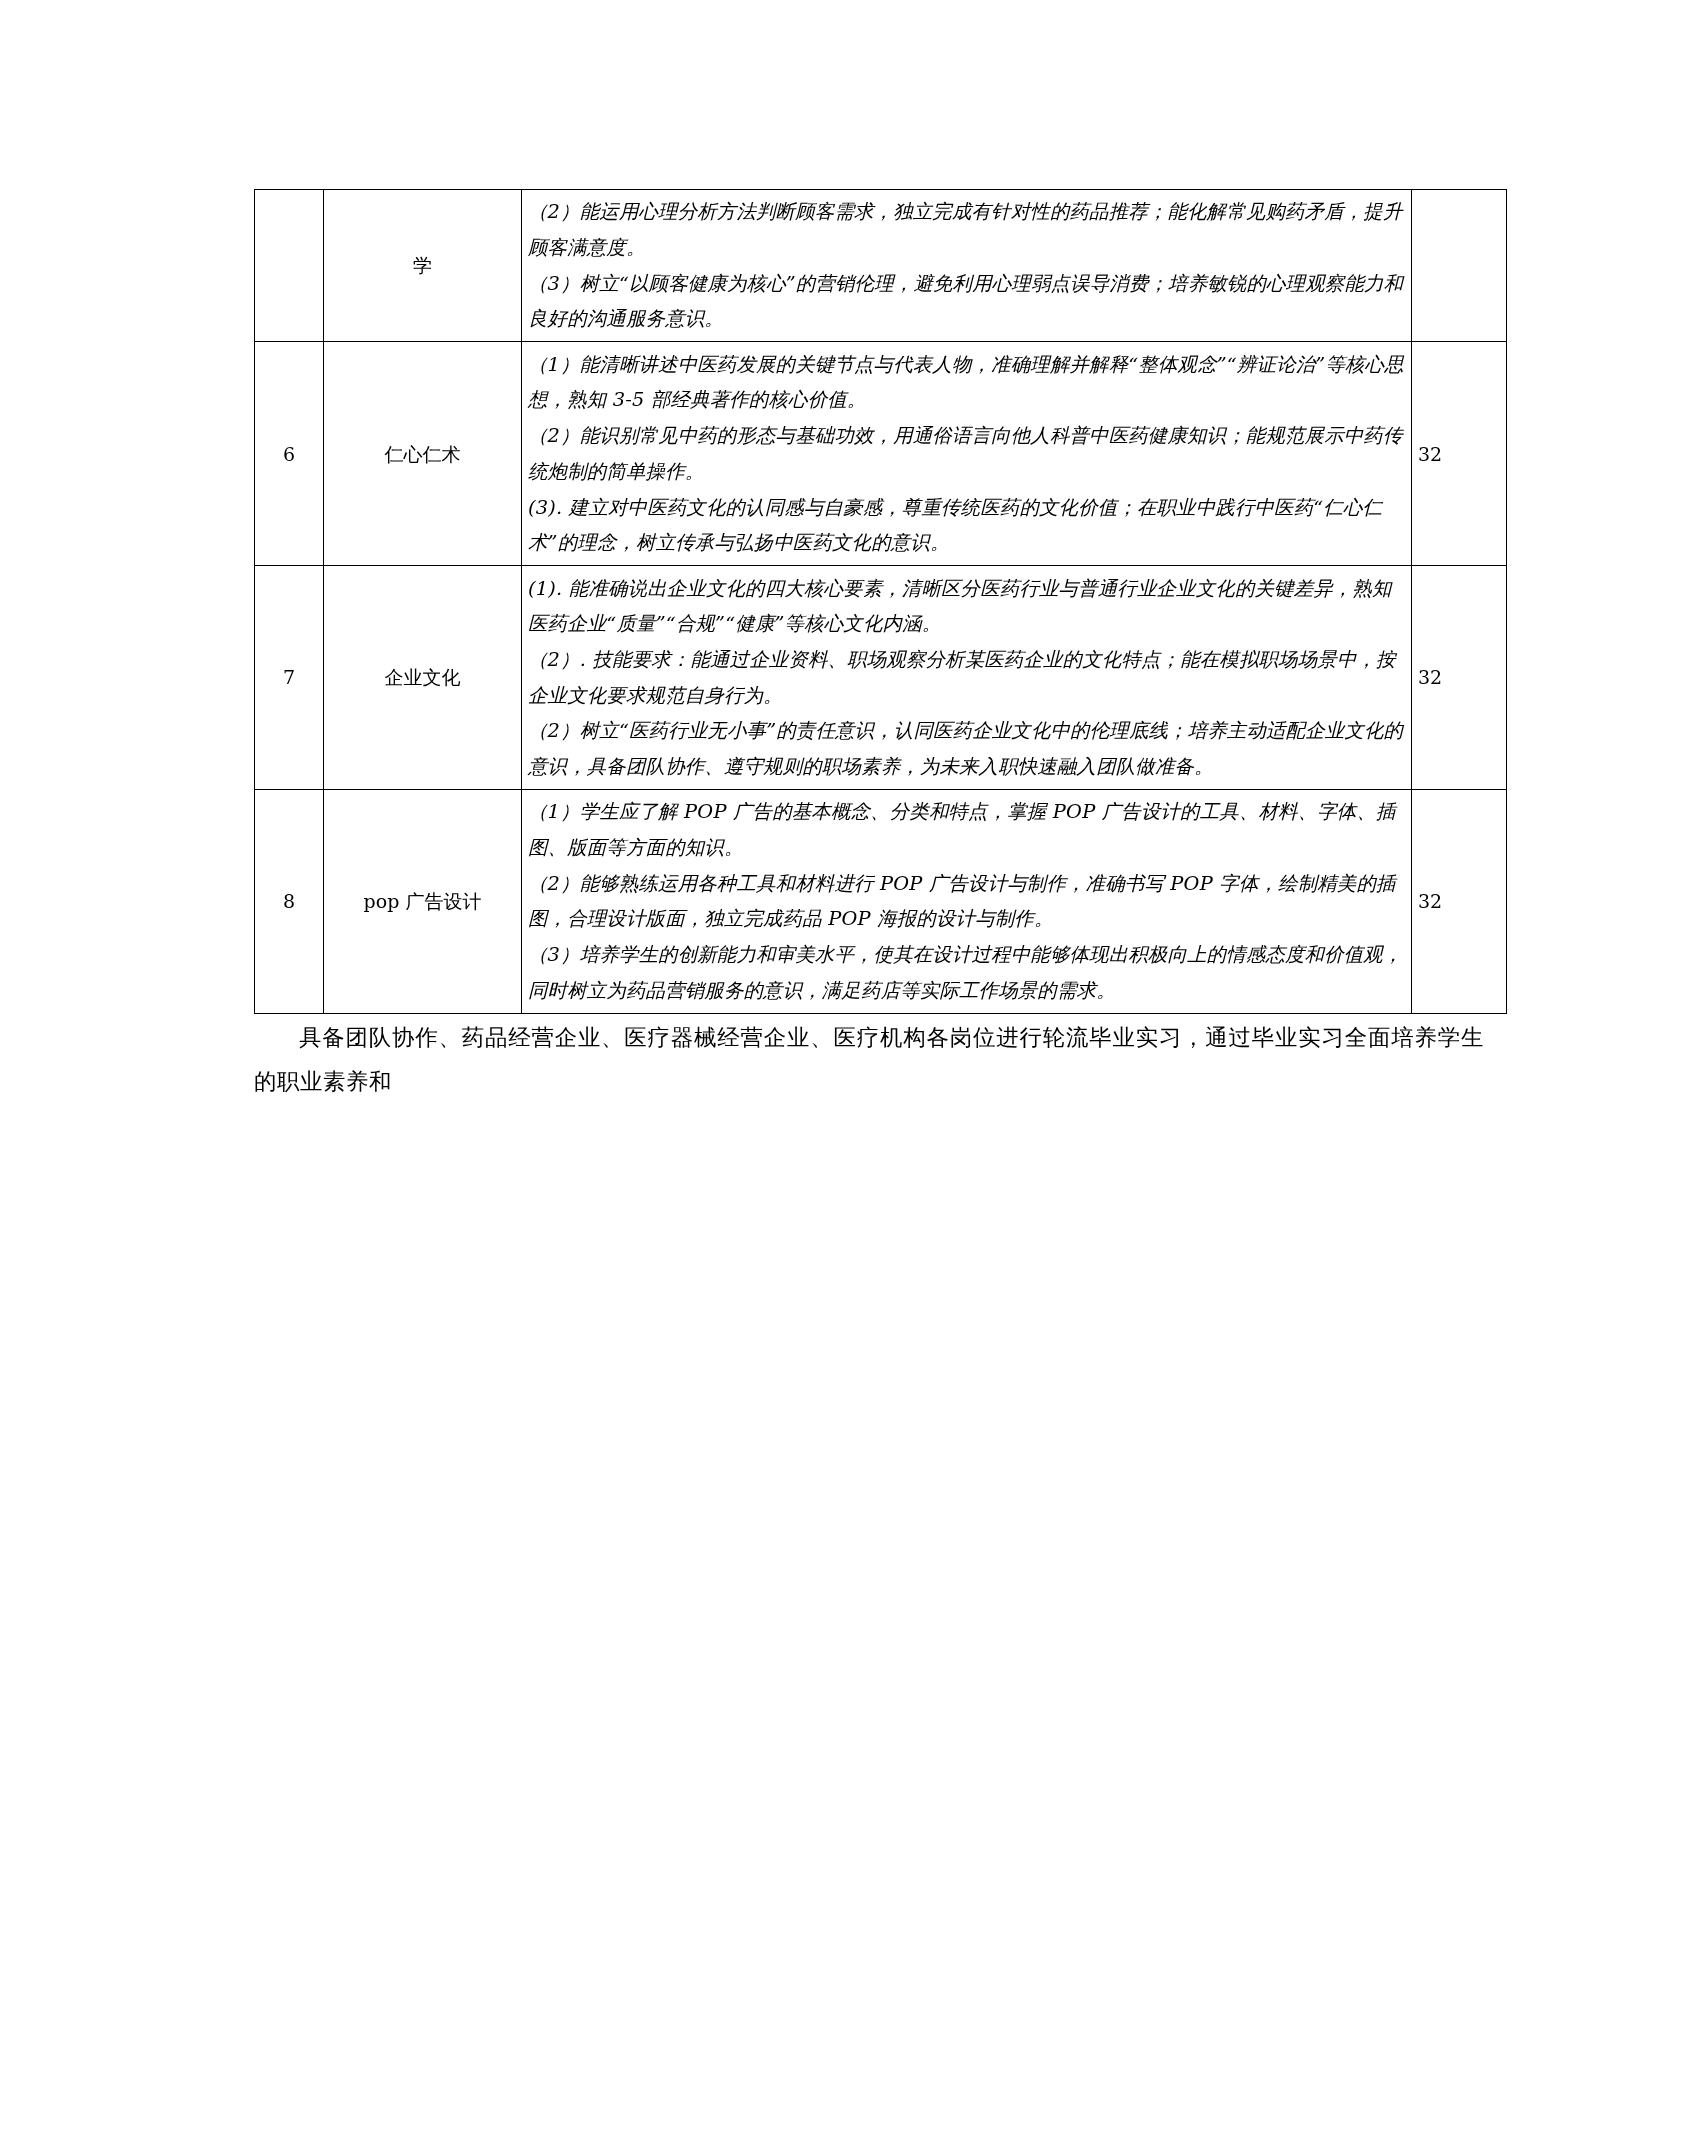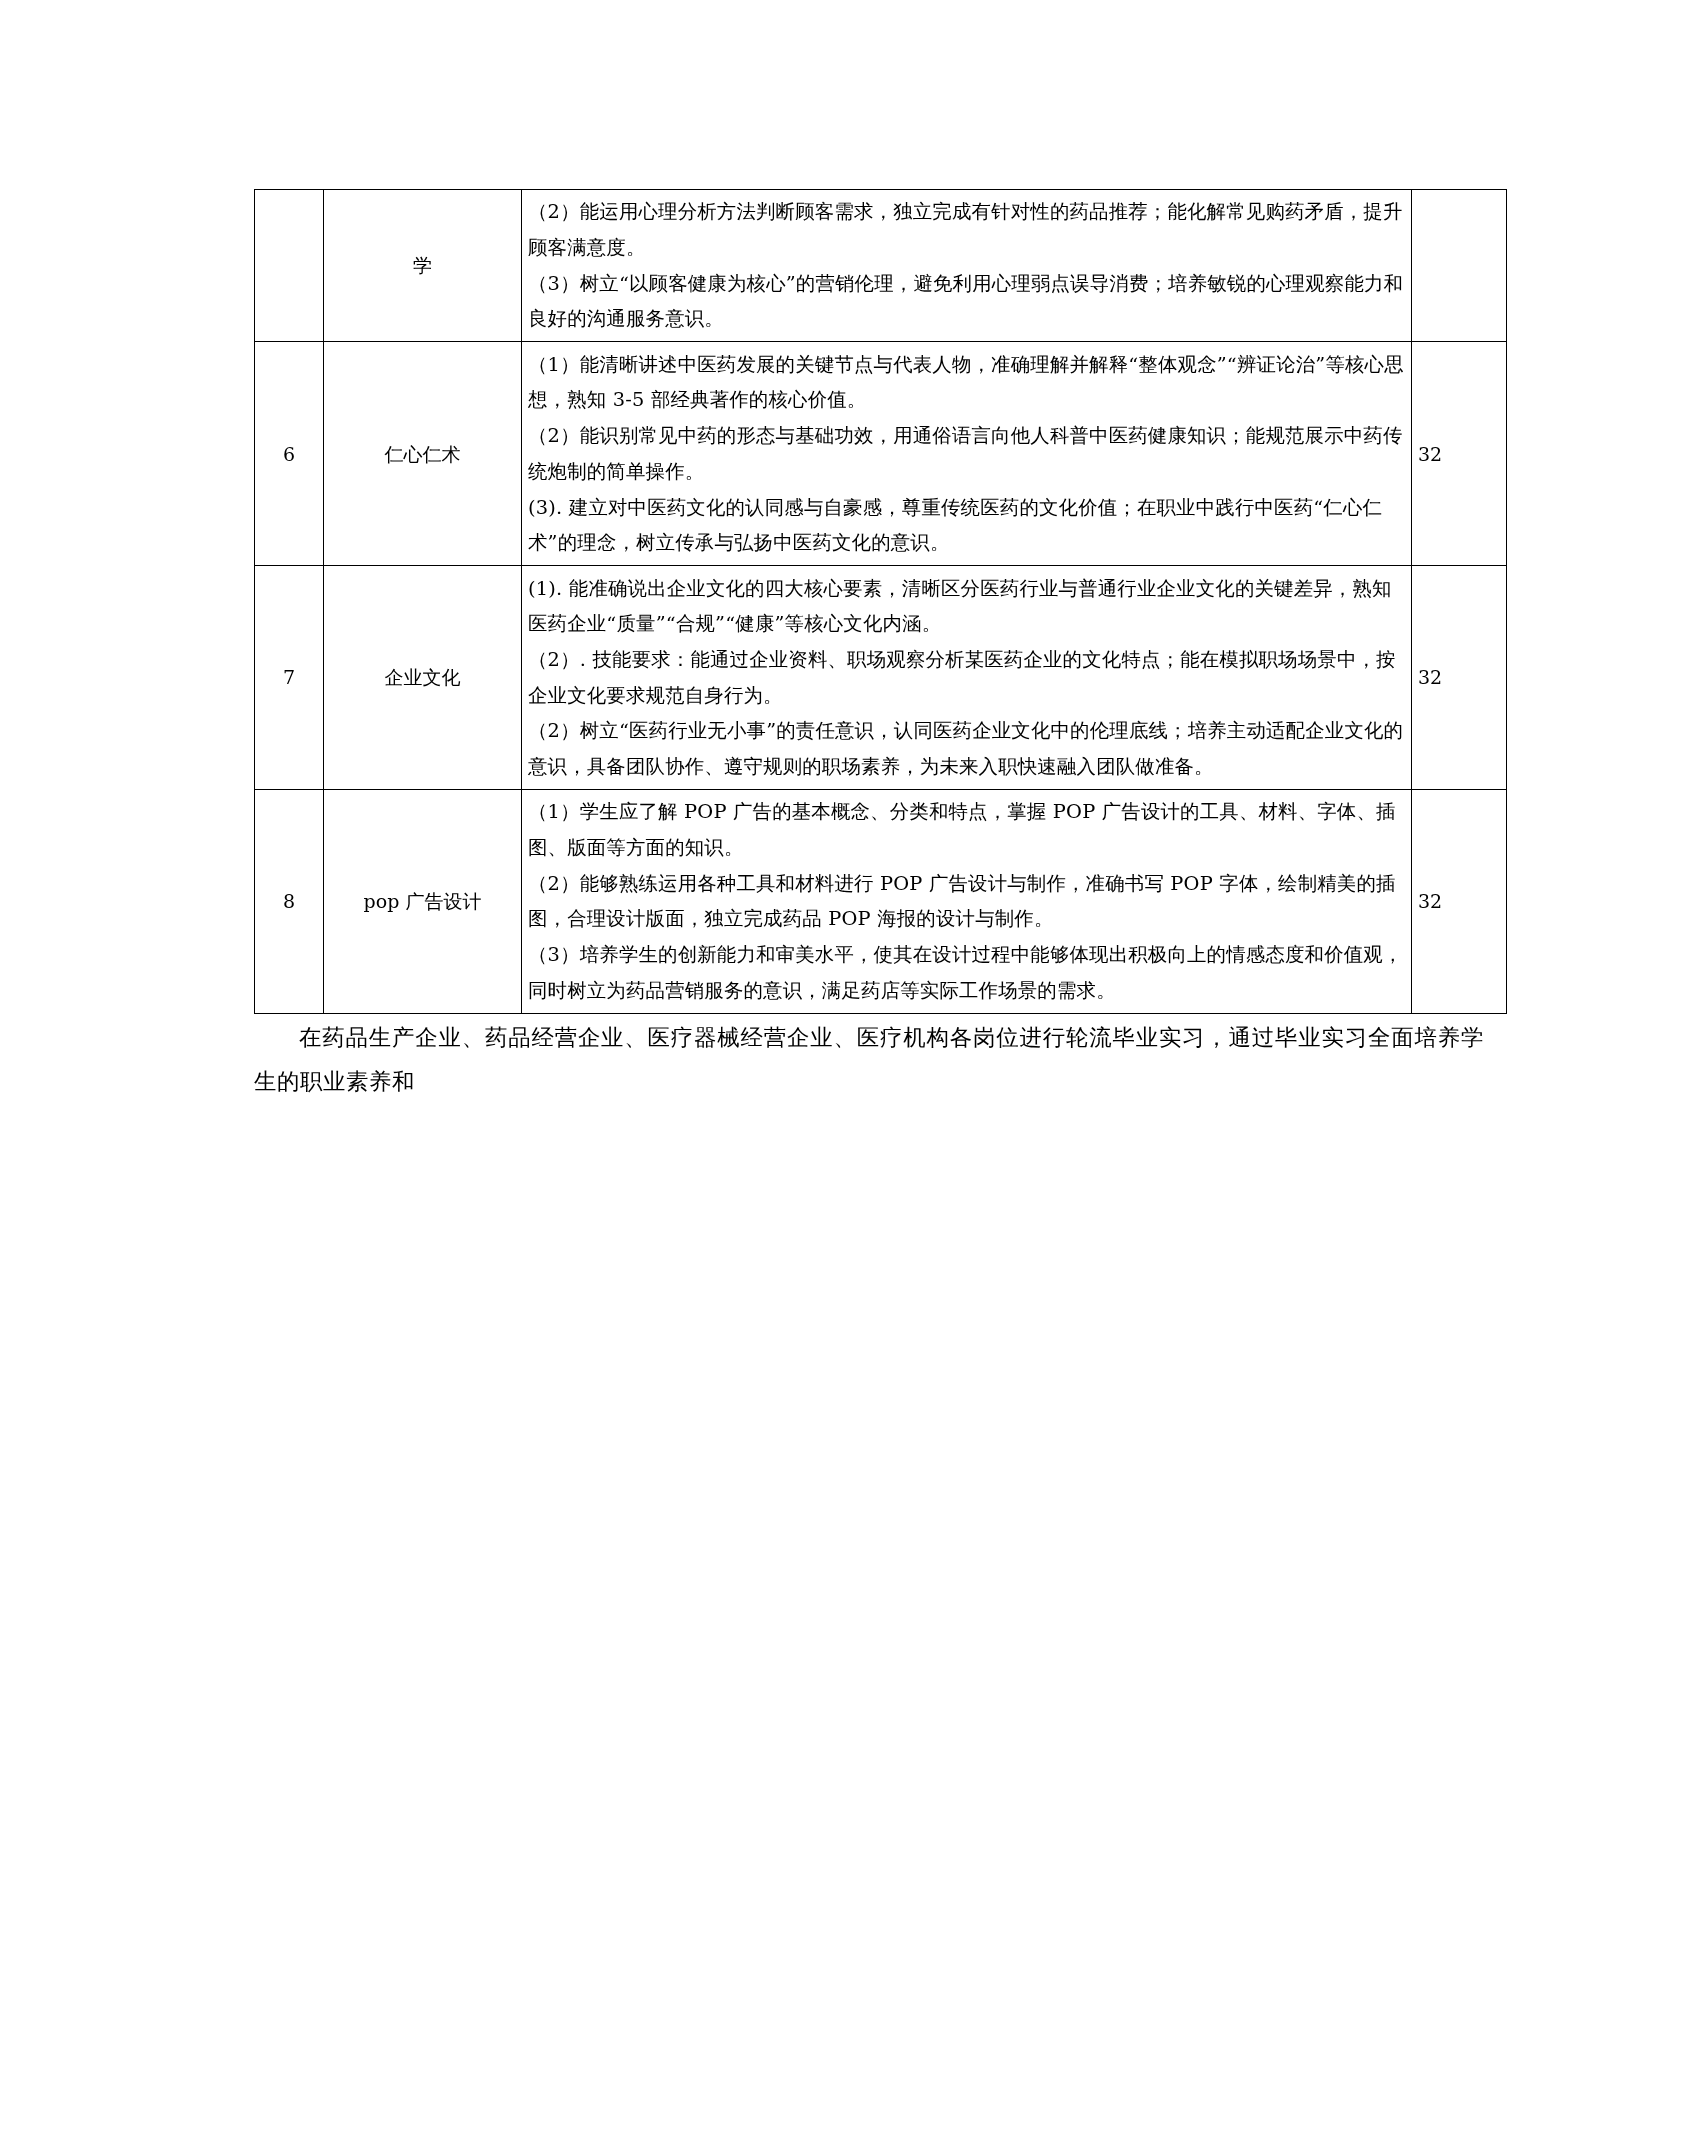--- a/index.html
+++ b/index.html
@@ -51,20 +51,21 @@
   }
   td.col-name {
     width: 185px;
     text-align: center;
     font-size: 20px;
   }
   td.col-desc {
     width: 877px;
     text-align: left;
     padding: 9.5px 11.2px 11.2px 11.2px;
+    font-style: italic;
   }
   td.col-hours {
     width: 82px;
     font-size: 19px;
   }
   td.col-desc p {
     margin: 0;
     text-indent: 0;
     font-size: 19.4px;
     line-height: 1.84;
@@ -142,17 +143,17 @@
             <p>（2）能够熟练运用各种工具和材料进行 POP 广告设计与制作，准确书写 POP 字体，绘制精美的插图，合理设计版面，独立完成药品 POP 海报的设计与制作。</p>
             <p>（3）培养学生的创新能力和审美水平，使其在设计过程中能够体现出积极向上的情感态度和价值观，同时树立为药品营销服务的意识，满足药店等实际工作场景的需求。</p>
           </td>
           <td class="col-hours">32</td>
         </tr>
 
       </tbody>
     </table>
 
 
-    <div class="body-para tight">在药品生产企业、药品经营企业、医疗器械经营企业、医疗机构各岗位进行轮流毕业实习，通过毕业实习全面培养学生的职业素养和</div>
+    <div class="body-para tight">具备团队协作、药品经营企业、医疗器械经营企业、医疗机构各岗位进行轮流毕业实习，通过毕业实习全面培养学生的职业素养和</div>
 
   </div>
 </div>
 
 
 </body></html>

